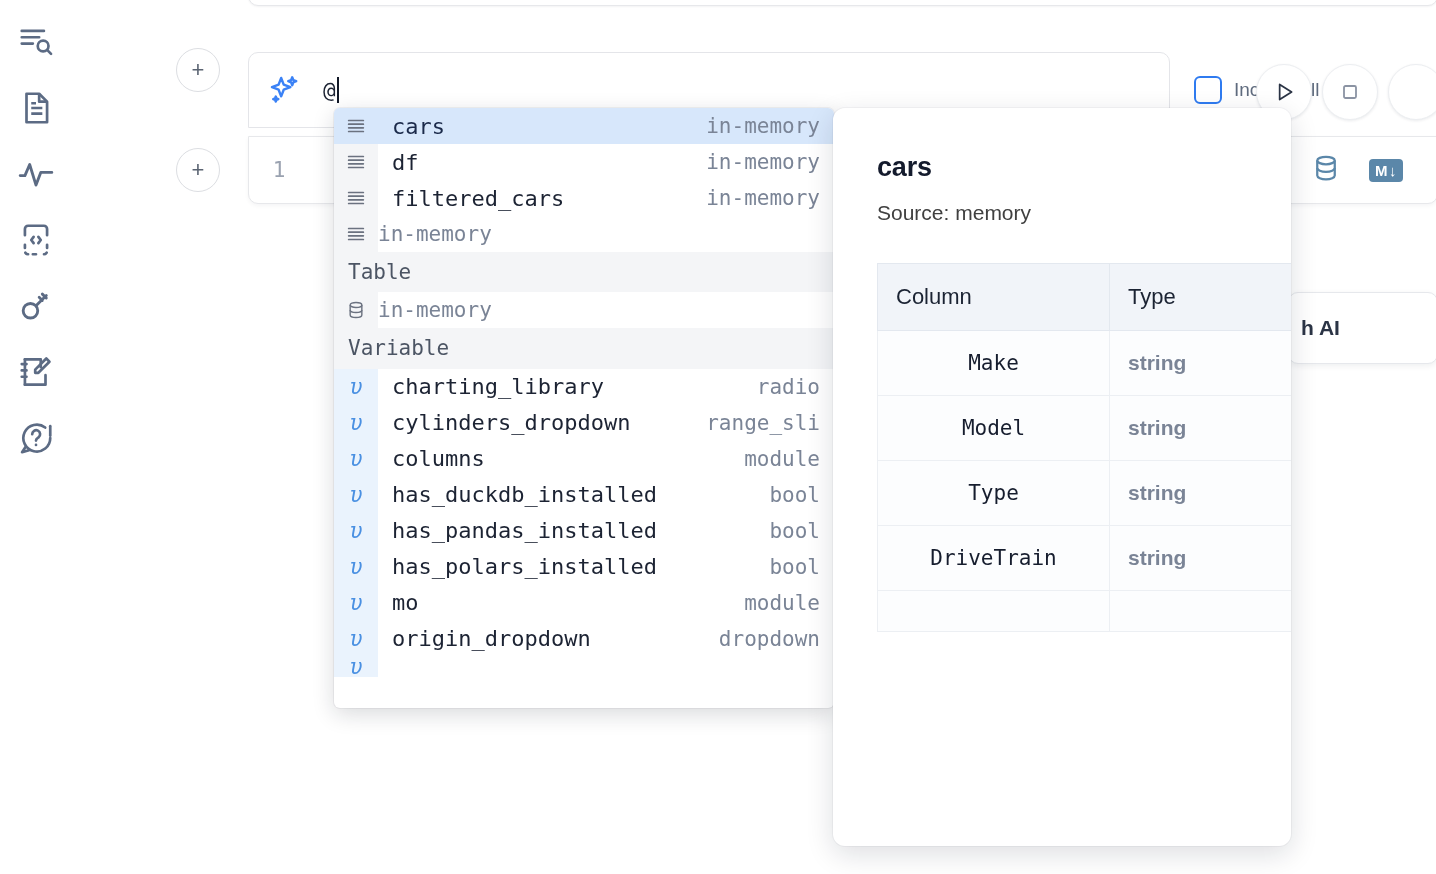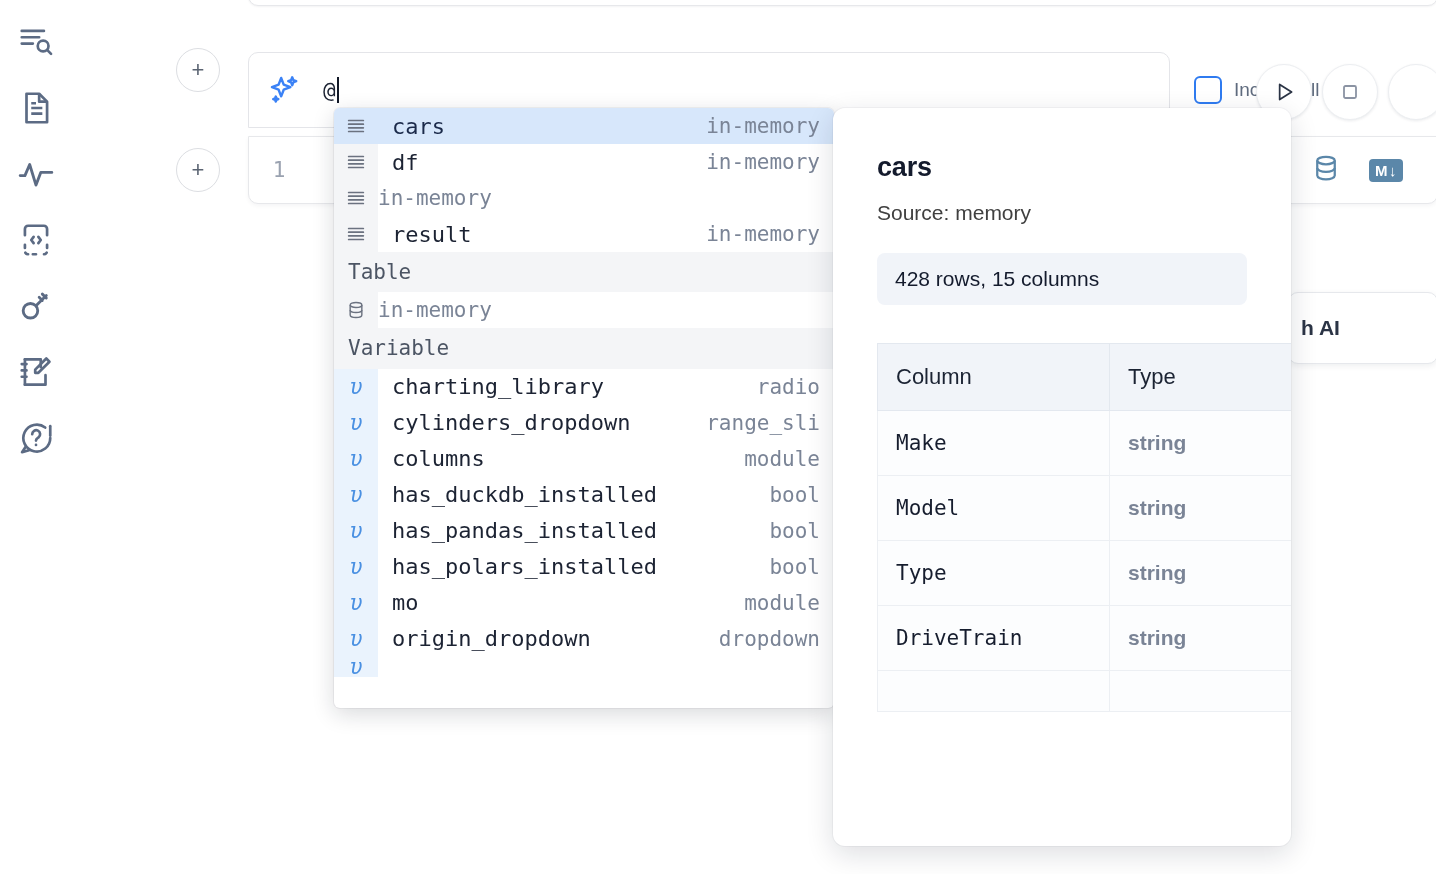--- a/index.html
+++ b/index.html
@@ -161,21 +161,21 @@
     padding: 14px 18px; font-size: 21px; color: #141b2d;
   }
   .doc-table { margin-top: 38px; width: 424px; border-collapse: collapse; }
   .doc-table th {
     background: #f1f4f9; text-align: left; font-weight: 400;
     font-size: 22px; color: #1b2333; padding: 20px 18px;
     border: 1px solid #e3e8ef;
   }
   .doc-table td { padding: 20px 18px; border: 1px solid #eceff3; background: #fcfdfe; }
   .doc-table td.col {
-    font-family: "DejaVu Sans Mono", monospace; font-size: 21px; color: #161d2e;
+    font-family: "DejaVu Sans Mono", monospace; font-size: 21px; color: #161d2e; text-align: center;
   }
   .doc-table td.typ { font-size: 21px; color: #7a8496; font-weight: bold; }
   .doc-table th:first-child, .doc-table td:first-child { width: 232px; }
 </style>
 </head>
 <body>
 
 <div class="app">
 
   <div class="rail">
@@ -301,29 +301,29 @@
           </span>
           <span class="nm">df</span>
           <span class="ty">in-memory</span>
         </div>
         <div class="ac-row">
           <span class="gut">
             <svg width="22" height="22" viewBox="0 0 24 24" fill="none" stroke="currentColor" stroke-width="1.9" stroke-linecap="round">
               <path d="M4 6h16M4 10h16M4 14h16M4 18h16"></path>
             </svg>
           </span>
+          <span class="nm">filtered_cars</span>
           <span class="ty">in-memory</span>
         </div>
         <div class="ac-row">
           <span class="gut">
             <svg width="22" height="22" viewBox="0 0 24 24" fill="none" stroke="currentColor" stroke-width="1.9" stroke-linecap="round">
               <path d="M4 6h16M4 10h16M4 14h16M4 18h16"></path>
             </svg>
           </span>
-          <span class="nm">result</span>
           <span class="ty">in-memory</span>
         </div>
         <div class="ac-group">Table</div>
         <div class="ac-row">
           <span class="gut">
             <svg width="20" height="20" viewBox="0 0 24 24" fill="none" stroke="currentColor" stroke-width="1.7">
               <ellipse cx="12" cy="6" rx="7" ry="3"></ellipse>
               <path d="M5 6v12c0 1.7 3.1 3 7 3s7-1.3 7-3V6"></path>
               <path d="M5 12c0 1.7 3.1 3 7 3s7-1.3 7-3"></path>
             </svg>
@@ -375,21 +375,20 @@
           <span class="gut">υ</span>
           <span class="nm"></span>
           <span class="ty"></span>
         </div>
       </div>
   </div>
 
   <div class="doc">
     <div class="doc-title">cars</div>
     <div class="doc-source">Source: memory</div>
-    <div class="doc-summary">428 rows, 15 columns</div>
     <table class="doc-table">
       <thead>
         <tr>
           <th>Column</th>
           <th>Type</th>
         </tr>
       </thead>
       <tbody id="schema-body">
           <tr>
             <td class="col">Make</td>

